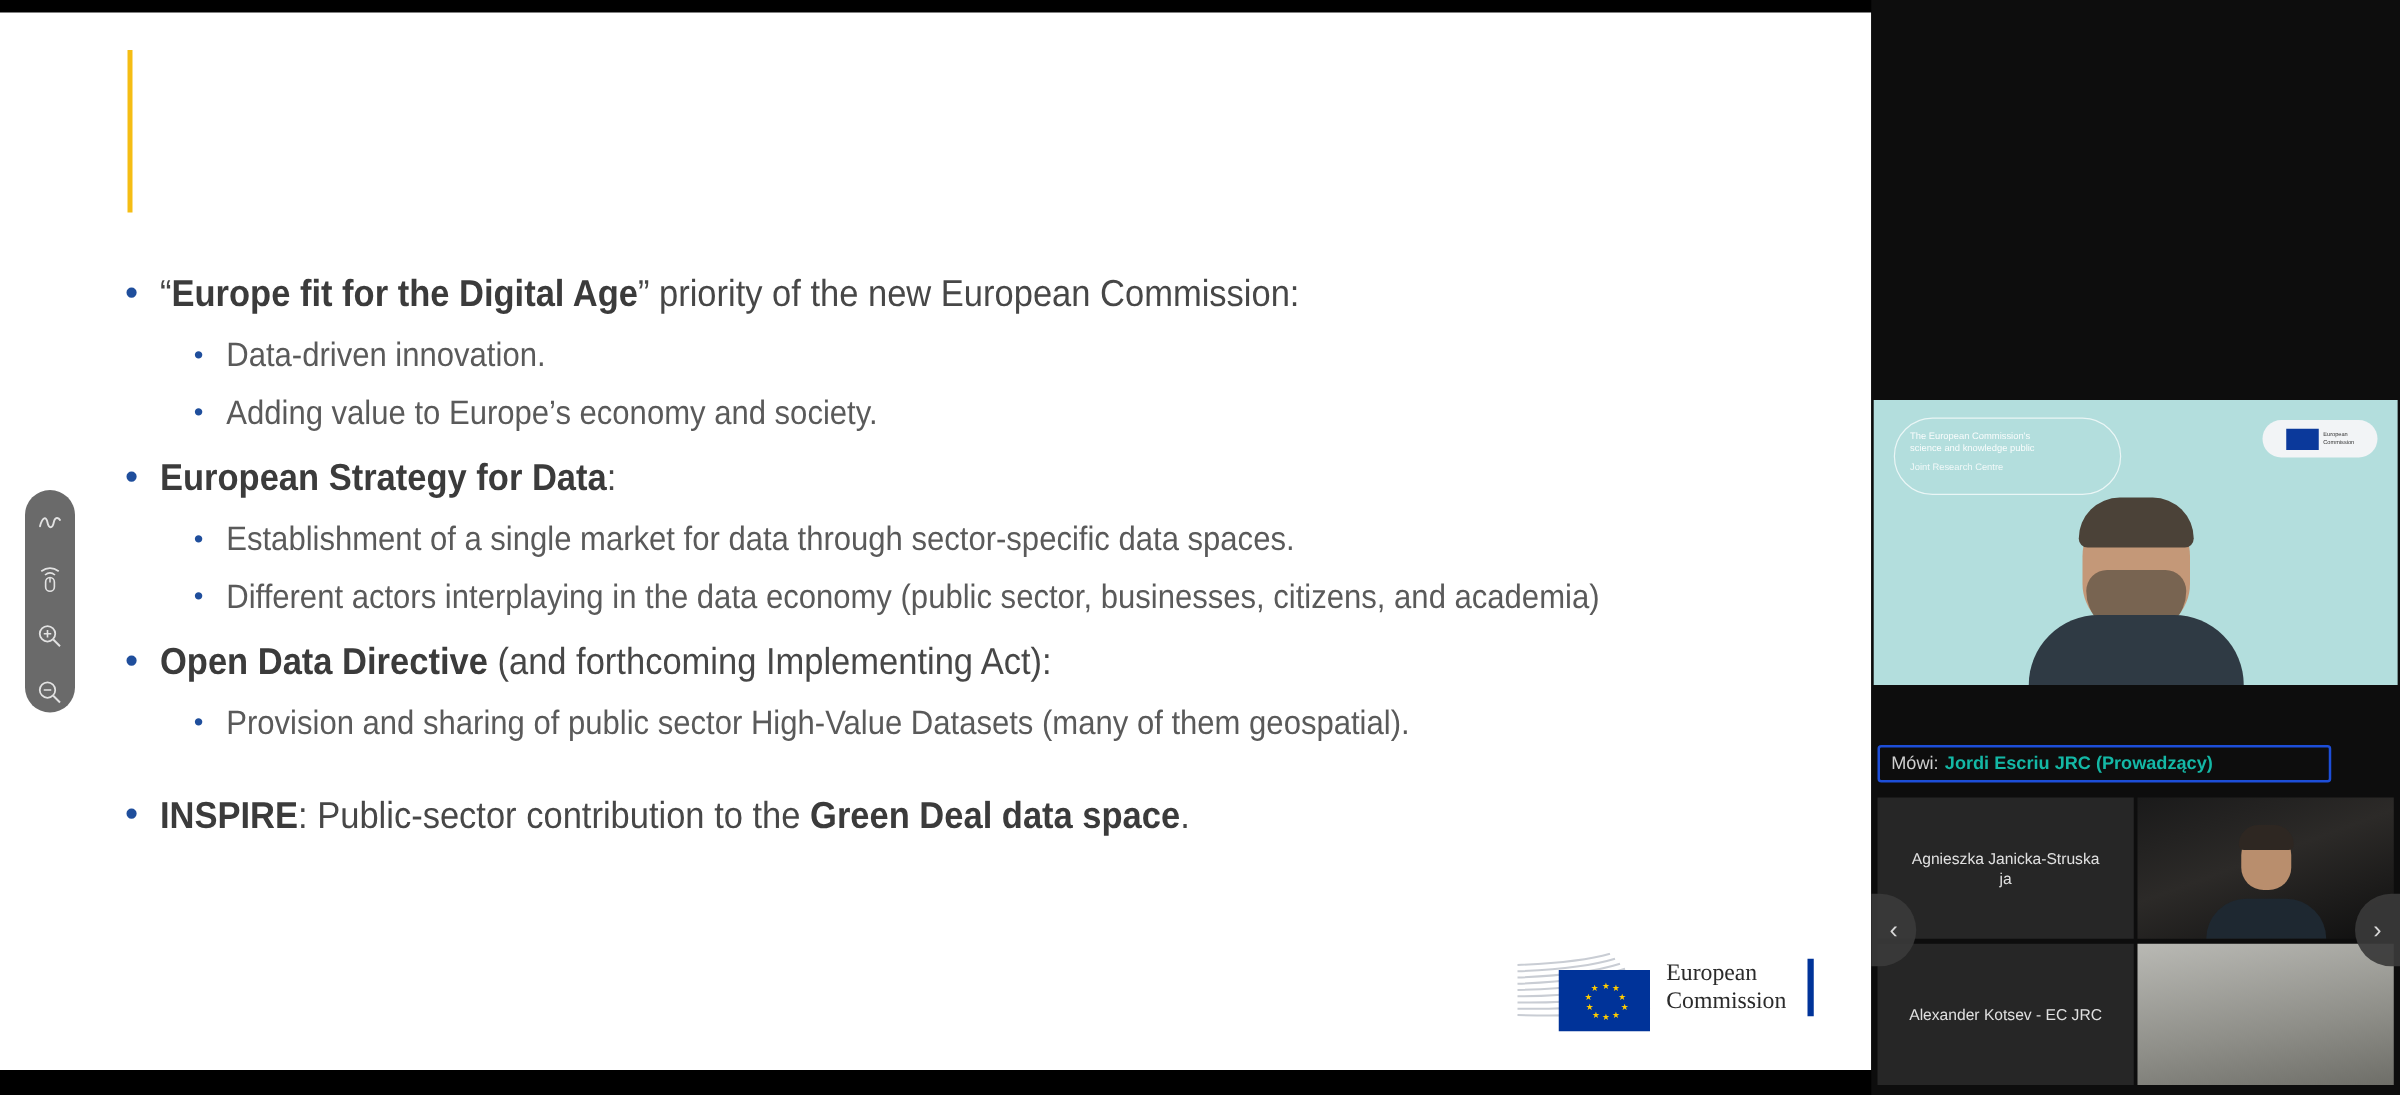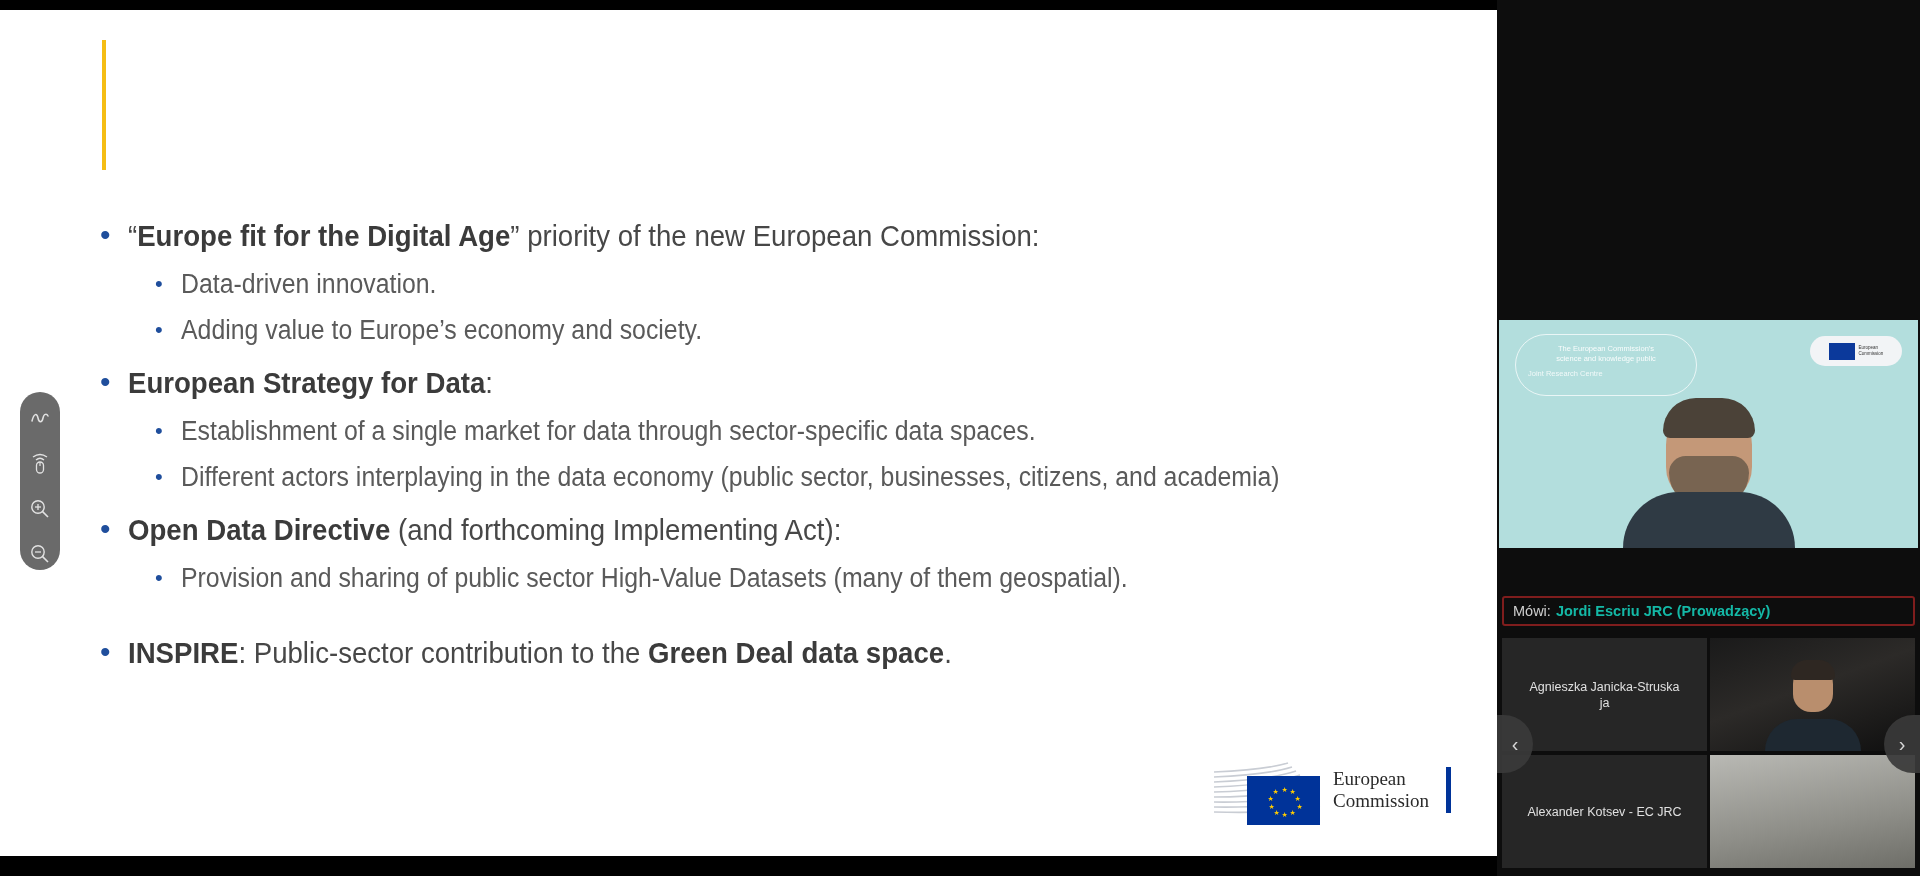--- a/index.html
+++ b/index.html
@@ -56,38 +56,38 @@
   .tool{ width:34px; height:34px; display:flex; align-items:center; justify-content:center;
          color:#e2e2e2; cursor:pointer; }
 
   
   .rpanel{ position:absolute; left:1497px; top:0; width:423px; height:876px; background:#0d0d0d; }
 
   .spk-video{ position:absolute; left:2px; top:320px; width:419px; height:228px; background:#b6dfdf; overflow:hidden; }
   .bg-teal{ position:absolute; inset:0; background:#b3dedd; }
   .jrc-pill{ position:absolute; left:16px; top:14px; width:182px; height:62px;
              border:1px solid rgba(255,255,255,0.72); border-radius:31px; padding:9px 12px; }
-  .jrc-l1{ font-size:7.5px; line-height:10px; color:rgba(255,255,255,0.92);text-align:center; }
+  .jrc-l1{ font-size:7.5px; line-height:10px; color:rgba(255,255,255,0.92); }
   .jrc-l2{ font-size:7.5px; line-height:11px; color:rgba(255,255,255,0.82); margin-top:4px; }
   .ec-pill{ position:absolute; right:16px; top:16px; width:92px; height:30px; background:#f2f4f6;
             border-radius:15px; display:flex; align-items:center; justify-content:center; gap:4px; }
   .ec-pill .mini-flag{ width:26px; height:17px; background:#0b399b; }
   .ec-pill .mini-txt{ font-size:4.5px; line-height:6px; color:#333; }
   .person{ position:absolute; left:50%; bottom:0; transform:translateX(-50%); width:170px; height:150px; }
   .p-head{ position:absolute; left:50%; top:4px; transform:translateX(-50%);
            width:86px; height:104px; background:#c49878; border-radius:44px 44px 40px 40px; }
   .p-hair{ position:absolute; left:50%; top:0; transform:translateX(-50%);
            width:92px; height:40px; background:#4b4238; border-radius:46px 46px 10px 10px; }
   .p-beard{ position:absolute; left:50%; top:58px; transform:translateX(-50%);
             width:80px; height:52px; background:#6b5a4a; border-radius:18px 18px 38px 38px; opacity:.85; }
   .p-body{ position:absolute; left:50%; bottom:0; transform:translateX(-50%);
            width:172px; height:56px; background:#2f3a44; border-radius:70px 70px 0 0; }
 
-  .speaker-bar{ position:absolute; left:5px; top:596px; width:413px; height:30px;
-                background:#0d0d0d; border:2px solid #7f1d1d; border-radius:3px;
+  .speaker-bar{ position:absolute; left:5px; top:596px; width:363px; height:30px;
+                background:#0d0d0d; border:2px solid #1d4ed8; border-radius:3px;
                 display:flex; align-items:center; padding:0 9px; }
   .sb-prefix{ font-size:14.5px; color:#cfcfcf; }
   .sb-name{ font-size:14.5px; color:#14b8a6; font-weight:bold; margin-left:5px; }
 
   .thumbs{ position:absolute; left:5px; top:638px; width:413px; height:230px; }
   .trow{ position:absolute; left:0; width:413px; height:113px; display:flex; gap:3px; }
   .trow.r1{ top:0; }
   .trow.r2{ top:117px; }
   .tile{ width:205px; height:113px; background:#262626; position:relative; overflow:hidden;
          display:flex; align-items:center; justify-content:center; }

